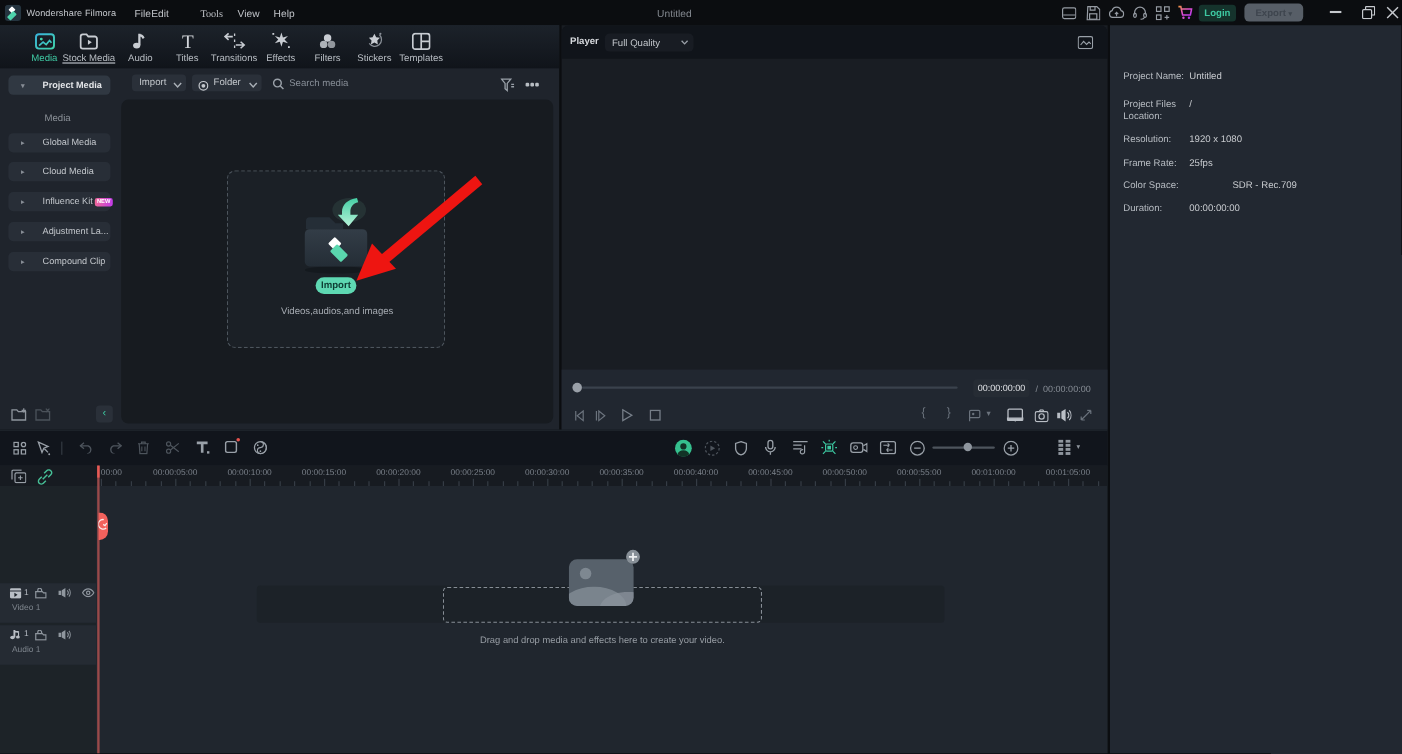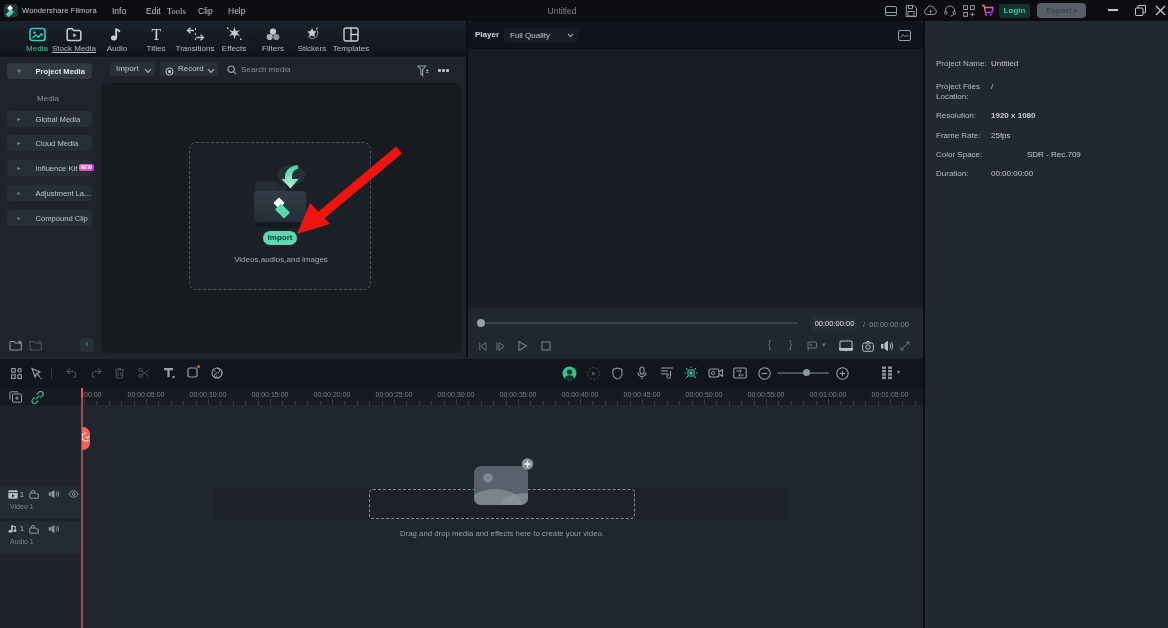--- a/index.html
+++ b/index.html
@@ -74,24 +74,24 @@
 <body>
 <div id="stage">
 
   <div id="titlebar">
     <svg class="abs" style="left:4px;top:4px;" width="14" height="14" viewBox="0 0 14 14">
       <rect x="0" y="0" width="13.6" height="13.6" rx="3" fill="#25343f"></rect>
       <rect x="3.9" y="2.0" width="4.2" height="4.2" rx="0.6" fill="#fff" transform="rotate(45 6.0 4.1)"></rect>
       <rect x="3.8" y="5.4" width="4.2" height="7.4" rx="0.7" fill="#4ed3ac" transform="rotate(45 5.9 9.1)"></rect>
     </svg>
     <div id="apptitle">Wondershare Filmora</div>
-    <div class="menu" style="left:112px;">Info</div>
-    <div class="menu" style="left:146px;">Edit</div>
+    <div class="menu" style="left:112px;">File</div>
+    <div class="menu" style="left:126px;">Edit</div>
     <div class="menu" style="left:167px;font-family:Liberation Serif, serif;">Tools</div>
-    <div class="menu" style="left:198px;">Clip</div>
+    <div class="menu" style="left:198px;">View</div>
     <div class="menu" style="left:228px;">Help</div>
     <div id="doctitle">Untitled</div>
 
     <svg class="abs" style="left:885px;top:5px;" width="12" height="12" viewBox="0 0 12 12" fill="none" stroke="#969ca4" stroke-width="1">
       <rect x="0.5" y="1.5" width="11" height="9" rx="1.5"></rect>
         <line x1="1" y1="7.5" x2="11" y2="7.5"></line>
     </svg>
     <svg class="abs" style="left:905px;top:5px;" width="12" height="12" viewBox="0 0 12 12" fill="none" stroke="#969ca4" stroke-width="1">
       <path d="M1.5 0.5 h7.5 l2.5 2.5 v8.5 h-10.5 z"></path>
         <path d="M3.5 0.5 v3 h4 v-3"></path>
@@ -206,21 +206,21 @@
               <line x1="8" y1="1" x2="8" y2="14"></line>
               <line x1="8" y1="7.5" x2="15" y2="7.5"></line>
         </svg>
           </div>Templates</div>
     </div>
     <div id="mtoolbar">
       <div class="dropbtn" style="left:110px; width:45px; padding-left:6px;">Import</div>
       <svg class="abs" style="left:144px;top:11px;" width="8" height="6" viewBox="0 0 8 6" fill="none" stroke="#a9afb6" stroke-width="1.2">
           <path d="M1 1.2 L4 4.4 L7 1.2"></path>
         </svg>
-      <div class="dropbtn" style="left:160px; width:58px; padding-left:18px;">Record</div>
+      <div class="dropbtn" style="left:160px; width:58px; padding-left:18px;">Folder</div>
       <svg class="abs" style="left:165px;top:10px;" width="9" height="9" viewBox="0 0 9 9" fill="none">
           <circle cx="4.5" cy="4.5" r="3.6" stroke="#c4c8cd" stroke-width="1"></circle>
           <circle cx="4.5" cy="4.5" r="1.6" fill="#c4c8cd"></circle>
         </svg>
       <svg class="abs" style="left:207px;top:11px;" width="8" height="6" viewBox="0 0 8 6" fill="none" stroke="#a9afb6" stroke-width="1.2">
           <path d="M1 1.2 L4 4.4 L7 1.2"></path>
         </svg>
       <svg class="abs" style="left:227px;top:8px;" width="10" height="10" viewBox="0 0 10 10" fill="none" stroke="#99a0a8" stroke-width="1.2">
         <circle cx="4.2" cy="4.2" r="3.2"></circle>
           <line x1="6.6" y1="6.6" x2="9.2" y2="9.2"></line>
@@ -345,21 +345,21 @@
       <path d="M1 9 L9 1 M9 1 h-3 M9 1 v3 M1 9 h3 M1 9 v-3"></path>
     </svg>
   </div>
 
   <div id="rightpanel">
     <div class="pi-label" style="top:38px;">Project Name:</div>
       <div class="pi-value" style="top:38px;">Untitled</div>
     <div class="pi-label" style="top:61px;">Project Files<br>Location:</div>
       <div class="pi-value" style="top:61px;">/</div>
     <div class="pi-label" style="top:90px;">Resolution:</div>
-      <div class="pi-value" style="top:90px;font-weight:bold;">1920 x 1080</div>
+      <div class="pi-value" style="top:90px;">1920 x 1080</div>
     <div class="pi-label" style="top:110px;">Frame Rate:</div>
       <div class="pi-value" style="top:110px;">25fps</div>
     <div class="pi-label" style="top:129px;">Color Space:</div>
       <div class="pi-value" style="top:129px;padding-left:36px;">SDR - Rec.709</div>
     <div class="pi-label" style="top:148px;">Duration:</div>
       <div class="pi-value" style="top:148px;">00:00:00:00</div>
   </div>
 
   <div id="timeline">
     <div id="ttoolbar">

